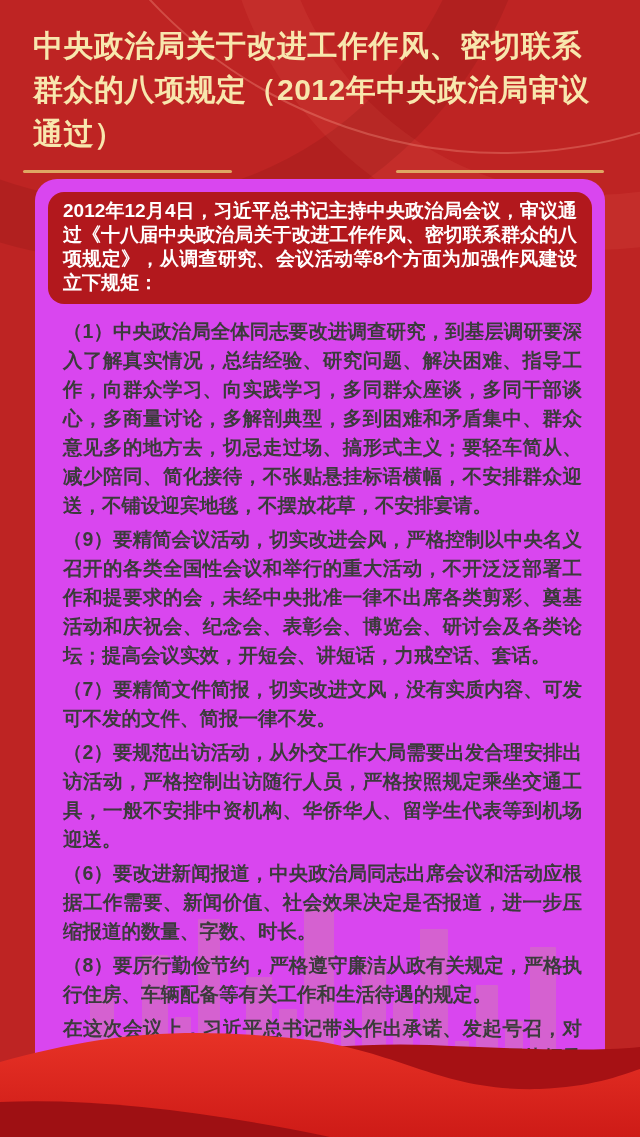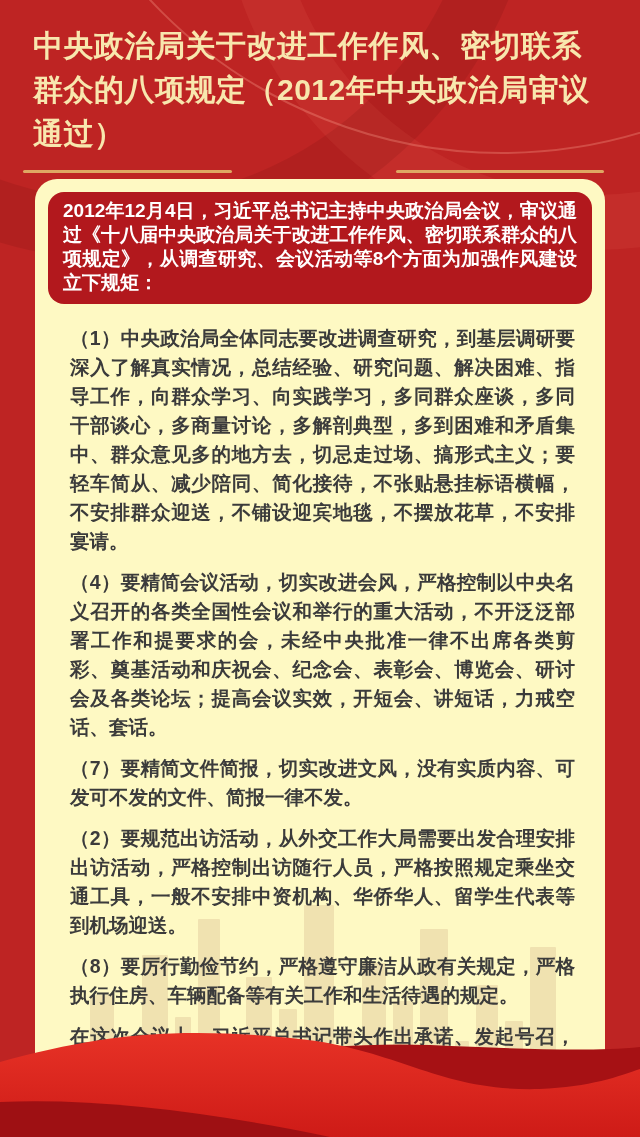--- a/index.html
+++ b/index.html
@@ -21,41 +21,41 @@
     color:#F8E7AE;font-size:30px;line-height:44px;font-weight:bold;
     letter-spacing:0.5px;text-align:left;z-index:2;
   }
 
   .gold-line{position:absolute;top:170px;height:3px;background:#DFA763;border-radius:2px;z-index:2;}
   .gold-line.gl-left{left:23px;width:209px;}
   .gold-line.gl-right{left:396px;width:208px;}
 
   .card{
     position:absolute;left:35px;top:179px;width:570px;height:926px;
-    background:#fef9c3;border-radius:22px;overflow:hidden;z-index:3;
+    background:#d946ef;border-radius:22px;overflow:hidden;z-index:3;
   }
 
   .banner{
     position:relative;z-index:2;
     margin:13px 13px 0 13px;
     background:#B2181D;border-radius:16px;
     padding:7px 15px 9px 15px;
   }
   .banner p{
     margin:0;color:#FFFFFF;font-weight:bold;
     font-size:19px;line-height:24px;text-align:justify;
   }
 
   .body-text{
     position:relative;z-index:2;
     padding:8px 18px 0 23px;
     color:#3B3B3B;font-size:19.5px;line-height:29px;font-weight:600;
     text-align:justify;
   }
-  .body-text p{margin:12px;}
+  .body-text p{margin:5px;}
 
   
   .skyline{
     position:absolute;left:0;right:0;bottom:0;height:235px;
     display:flex;align-items:flex-end;justify-content:center;gap:7px;
     z-index:1;pointer-events:none;
   }
   .skyline .bar{flex:0 0 auto;background:rgba(205,170,130,0.28);border-radius:1px;}
 
   
@@ -99,23 +99,24 @@
         <div class="bar" style="width: 12px; height: 48px;"></div>
       </div>
 
     <div class="banner">
       <p>2012年12月4日，习近平总书记主持中央政治局会议，审议通过《十八届中央政治局关于改进工作作风、密切联系群众的八项规定》，从调查研究、会议活动等8个方面为加强作风建设立下规矩：</p>
     </div>
 
     <div class="body-text">
       <div id="provisions">
           <p class="provision">（1）中央政治局全体同志要改进调查研究，到基层调研要深入了解真实情况，总结经验、研究问题、解决困难、指导工作，向群众学习、向实践学习，多同群众座谈，多同干部谈心，多商量讨论，多解剖典型，多到困难和矛盾集中、群众意见多的地方去，切忌走过场、搞形式主义；要轻车简从、减少陪同、简化接待，不张贴悬挂标语横幅，不安排群众迎送，不铺设迎宾地毯，不摆放花草，不安排宴请。</p>
-          <p class="provision">（4）要精简会议活动，切实改进会风，严格控制以中央名义召开的各类全国性会议和举行的重大活动，不开泛泛部署工作和提要求的会，未经中央批准一律不出席各类剪彩、奠基活动和庆祝会、纪念会、表彰会、博览会、研讨会及各类论坛；提高会议实效，开短会、讲短话，力戒空话、套话。</p>
+          <p class="provision">（9）要精简会议活动，切实改进会风，严格控制以中央名义召开的各类全国性会议和举行的重大活动，不开泛泛部署工作和提要求的会，未经中央批准一律不出席各类剪彩、奠基活动和庆祝会、纪念会、表彰会、博览会、研讨会及各类论坛；提高会议实效，开短会、讲短话，力戒空话、套话。</p>
           <p class="provision">（7）要精简文件简报，切实改进文风，没有实质内容、可发可不发的文件、简报一律不发。</p>
           <p class="provision">（2）要规范出访活动，从外交工作大局需要出发合理安排出访活动，严格控制出访随行人员，严格按照规定乘坐交通工具，一般不安排中资机构、华侨华人、留学生代表等到机场迎送。</p>
+          <p class="provision">（6）要改进新闻报道，中央政治局同志出席会议和活动应根据工作需要、新闻价值、社会效果决定是否报道，进一步压缩报道的数量、字数、时长。</p>
           <p class="provision">（8）要厉行勤俭节约，严格遵守廉洁从政有关规定，严格执行住房、车辆配备等有关工作和生活待遇的规定。</p>
         </div>
       <p class="closing">在这次会议上，习近平总书记带头作出承诺、发起号召，对新一届中央政治局委员提出要求：“党风廉政建设，要从领导干部做起，领导干部首先要从中央领导做起。正所谓己不正，焉能正人。”</p>
     </div>
 
   </div>
 
   <svg class="wave" viewBox="0 0 640 125" preserveAspectRatio="none">
     <defs>
       <linearGradient id="waveGrad" x1="0" y1="0" x2="0" y2="1">

